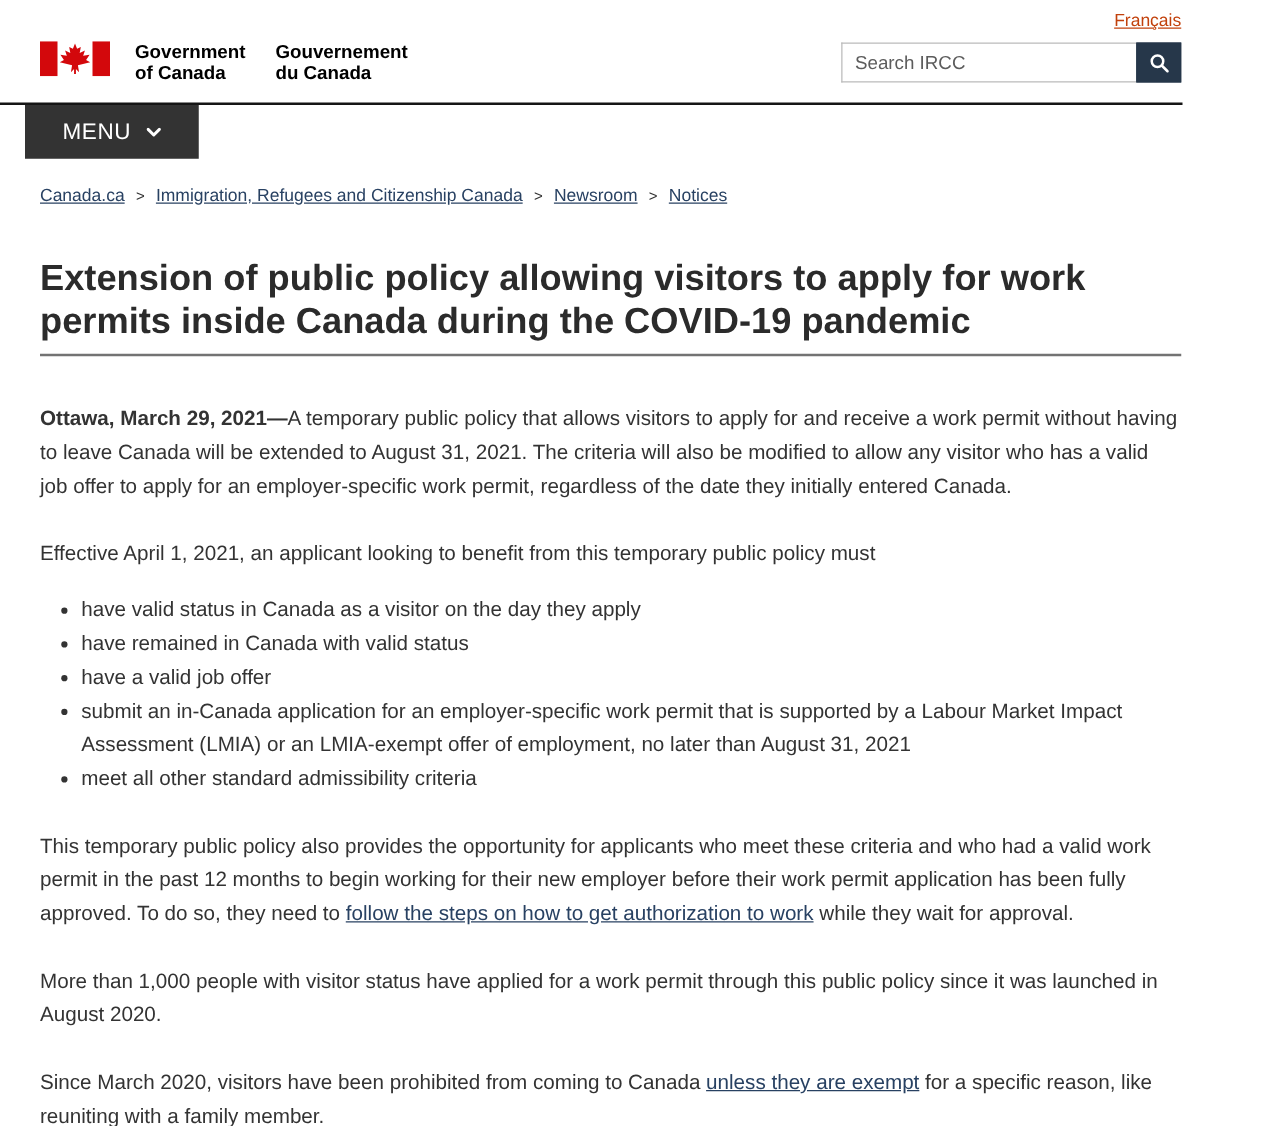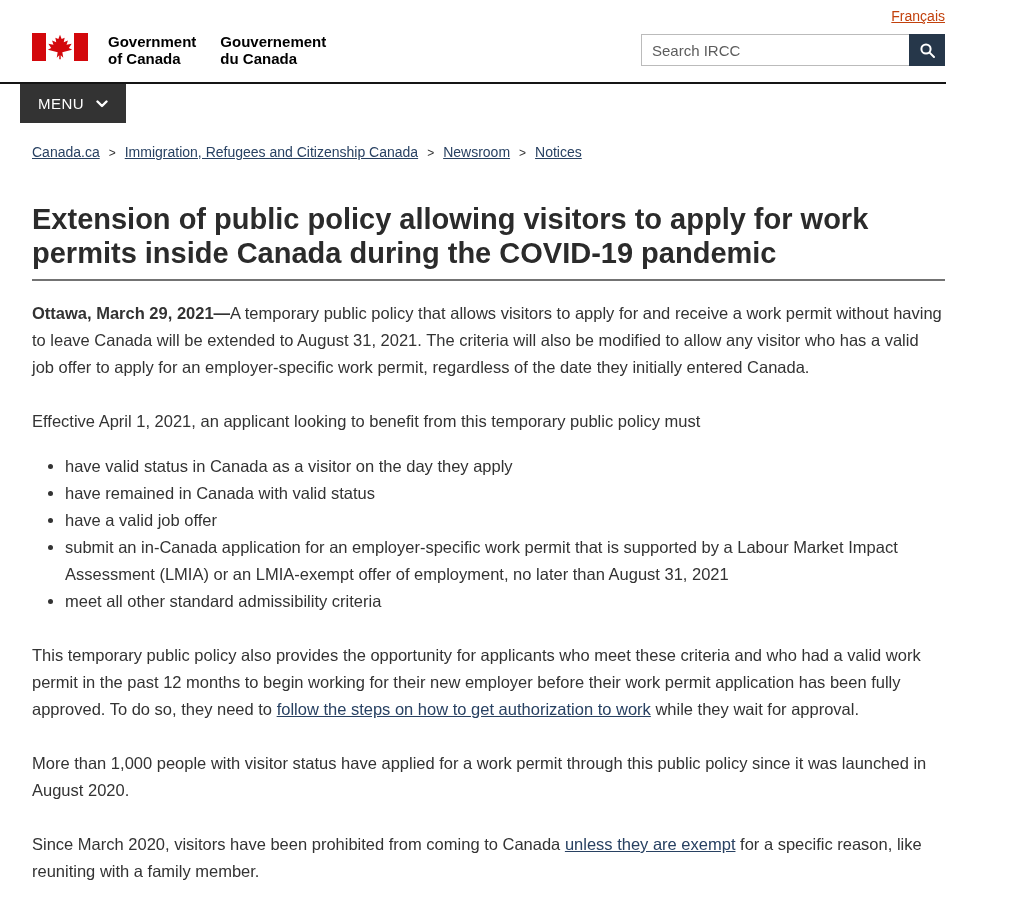--- a/index.html
+++ b/index.html
@@ -15,51 +15,51 @@
   
   .top-row { padding-top:8px; display:flex; justify-content:flex-end; }
   .lang-link { font-size:14px; color:#c2410c; text-decoration:underline; cursor:pointer; }
   .brand-row { margin-top:9px; display:flex; align-items:center; justify-content:space-between; }
   .brand { display:flex; align-items:flex-start; }
   .flag { width:56px; height:28px; display:block; }
   .wordmark { display:flex; margin-left:20px; }
   .wordmark .col { font-size:15px; font-weight:bold; color:#000; line-height:17px; margin-right:24px; }
   .search-area { display:flex; align-items:stretch; }
   .search-input {
-    width:268px; height:32px; border:1px solid #bbbbbb; border-right:none;
+    width:236px; height:32px; border:1px solid #bbbbbb; border-right:none;
     padding:0 10px; font-size:15px; font-family:"Liberation Sans", sans-serif; color:#333;
     outline:none;
   }
   .search-input::placeholder { color:#5c5c5c; }
   .search-btn {
     width:36px; height:32px; background:#26374a; border:1px solid #26374a;
     display:flex; align-items:center; justify-content:center; cursor:pointer;
   }
   .header-rule { margin-top:15px; width:946px; height:2px; background:#151515; }
 
   
   .menu-btn {
     margin-left:20px; display:inline-flex; align-items:center; gap:12px;
     background:#333333; color:#ffffff; border:none; cursor:pointer;
-    padding:11px 18px; font-size:15px; letter-spacing:0.5px;
+    padding:11px 30px; font-size:18px; letter-spacing:0.5px;
     font-family:"Liberation Sans", sans-serif;
   }
 
   
   .breadcrumb { margin-top:21px; font-size:14px; }
   .breadcrumb a { color:#284162; text-decoration:underline; cursor:pointer; }
   .crumb-sep { color:#333; margin:0 9px; font-size:12px; }
 
   
   h1.page-title {
     margin:42px 0 0 0; font-size:29px; line-height:34px; font-weight:bold; color:#2b2b2b;
     padding-bottom:9px; border-bottom:2px solid #737373;
   }
   .article p { font-size:16.5px; line-height:27px; margin:9px 0 27px 0; }
-  .article p.first { margin-top:19px; }
+  .article p.first { margin-top:37px; }
   .article ul { margin:-9px 0 27px 0; padding-left:33px; }
   .article li { font-size:16.5px; line-height:27px; }
   .article a { color:#284162; text-decoration:underline; cursor:pointer; }
   .dateline { font-weight:bold; }
   .icon { display:inline-flex; align-items:center; }
 </style>
 </head>
 <body>
 
 <header>

